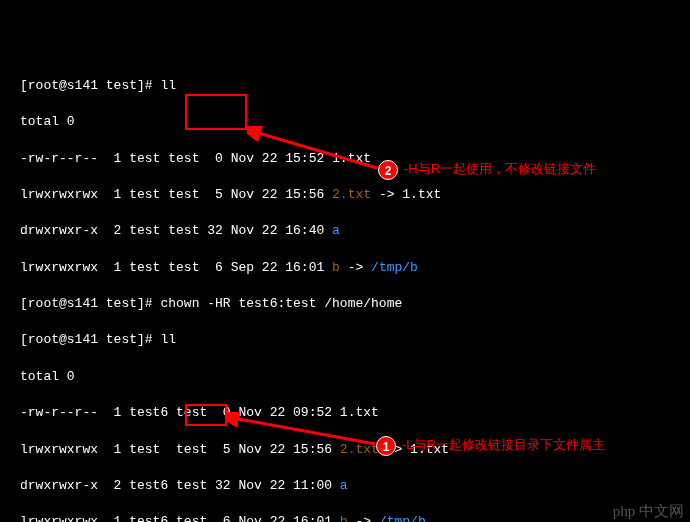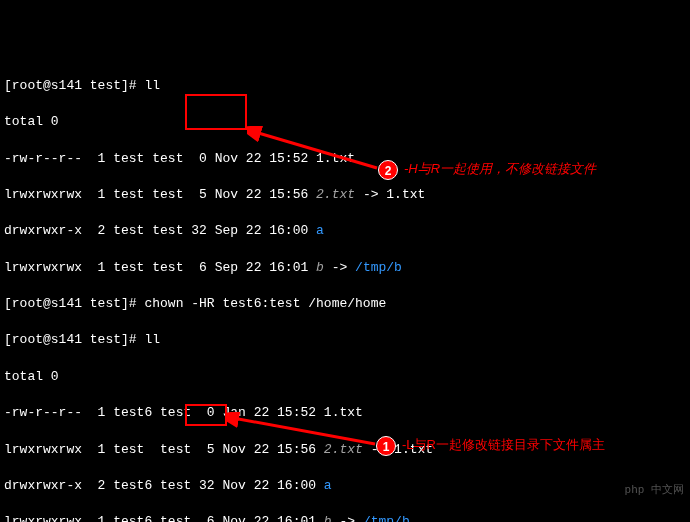--- a/index.html
+++ b/index.html
@@ -9,23 +9,23 @@
       font-size: 13px;
       line-height: 1.4;
       color: #fff;
       width: 690px;
       height: 522px;
       padding: 4px;
       position: relative;
       white-space: pre;
       overflow: hidden;
     }
-    .line { display: block; white-space: pre; }
+    .line { display: block; white-space: pre; margin-left: 16px; }
     .white { color: #ffffff; }
-    .cyan { color: #a3a3a3; font-style: italic; }
+    .cyan { color: #a16207; }
     .blue { color: #3399ff; }
     .red-box {
       position: absolute;
       border: 2px solid #ff0000;
       background: transparent;
       pointer-events: none;
     }
     .arrow {
       position: absolute;
       pointer-events: none;
@@ -47,44 +47,44 @@
     .annotation {
       position: absolute;
       color: #ff0000;
       font-family: "Microsoft YaHei", sans-serif;
       font-size: 13px;
       white-space: nowrap;
     }
     .watermark {
       position: absolute;
       right: 6px;
-      bottom: 24px;
+      bottom: 0;
       color: #888;
-      font-size: 11px;
-      font-family: Liberation Mono, monospace;
+      font-size: 15px;
+      font-family: Liberation Serif, serif;
       opacity: 0.6;
     }
   </style>
 </head>
 <body>
 
 
 
 <div class="line"><span class="white">[root@s141 test]# </span><span class="white">ll</span></div>
 <div class="line white">total 0</div>
 <div class="line white">-rw-r--r--  1 test test  0 Nov 22 15:52 1.txt</div>
 <div class="line"><span class="white">lrwxrwxrwx  1 test test  5 Nov 22 15:56 </span><span class="cyan">2.txt</span><span class="white"> -&gt; 1.txt</span></div>
-<div class="line"><span class="white">drwxrwxr-x  2 test test 32 Sep 22 16:00 </span><span class="blue">a</span></div>
+<div class="line"><span class="white">drwxrwxr-x  2 test test 32 Nov 22 16:40 </span><span class="blue">a</span></div>
 <div class="line"><span class="white">lrwxrwxrwx  1 test test  6 Sep 22 16:01 </span><span class="cyan">b</span><span class="white"> -&gt; </span><span class="blue">/tmp/b</span></div>
 <div class="line"><span class="white">[root@s141 test]# </span><span class="white">chown -HR test6:test /home/home</span></div>
 <div class="line"><span class="white">[root@s141 test]# </span><span class="white">ll</span></div>
 <div class="line white">total 0</div>
-<div class="line white">-rw-r--r--  1 test6 test  0 Jan 22 15:52 1.txt</div>
+<div class="line white">-rw-r--r--  1 test6 test  0 Nov 22 09:52 1.txt</div>
 <div class="line"><span class="white">lrwxrwxrwx  1 test  test  5 Nov 22 15:56 </span><span class="cyan">2.txt</span><span class="white"> -&gt; 1.txt</span></div>
-<div class="line"><span class="white">drwxrwxr-x  2 test6 test 32 Nov 22 16:00 </span><span class="blue">a</span></div>
+<div class="line"><span class="white">drwxrwxr-x  2 test6 test 32 Nov 22 11:00 </span><span class="blue">a</span></div>
 <div class="line"><span class="white">lrwxrwxrwx  1 test6 test  6 Nov 22 16:01 </span><span class="cyan">b</span><span class="white"> -&gt; </span><span class="blue">/tmp/b</span></div>
 
 
 
 
 
 
 
 
 
@@ -103,21 +103,21 @@
 
 <svg class="arrow" style="left:247px; top:126px; width:140px; height:50px;">
   <defs>
       <marker id="ah2" markerWidth="10" markerHeight="10" refX="2" refY="3" orient="auto">
         <path d="M0,0 L0,6 L8,3 z" fill="#ff0000"></path>
       </marker>
     </defs>
   <line x1="130" y1="42" x2="8" y2="6" stroke="#ff0000" stroke-width="3" marker-end="url(#ah2)"></line>
 </svg>
 <div class="circle-num" style="left:378px; top:160px;">2</div>
-<div class="annotation" style="left:404px; top:160px;font-style:italic;">-H与R一起使用，不修改链接文件</div>
+<div class="annotation" style="left:404px; top:160px;">-H与R一起使用，不修改链接文件</div>
 
 
 <svg class="arrow" style="left:225px; top:412px; width:160px; height:40px;">
   <defs>
       <marker id="ah1" markerWidth="10" markerHeight="10" refX="2" refY="3" orient="auto">
         <path d="M0,0 L0,6 L8,3 z" fill="#ff0000"></path>
       </marker>
     </defs>
   <line x1="150" y1="32" x2="8" y2="6" stroke="#ff0000" stroke-width="3" marker-end="url(#ah1)"></line>
 </svg>

